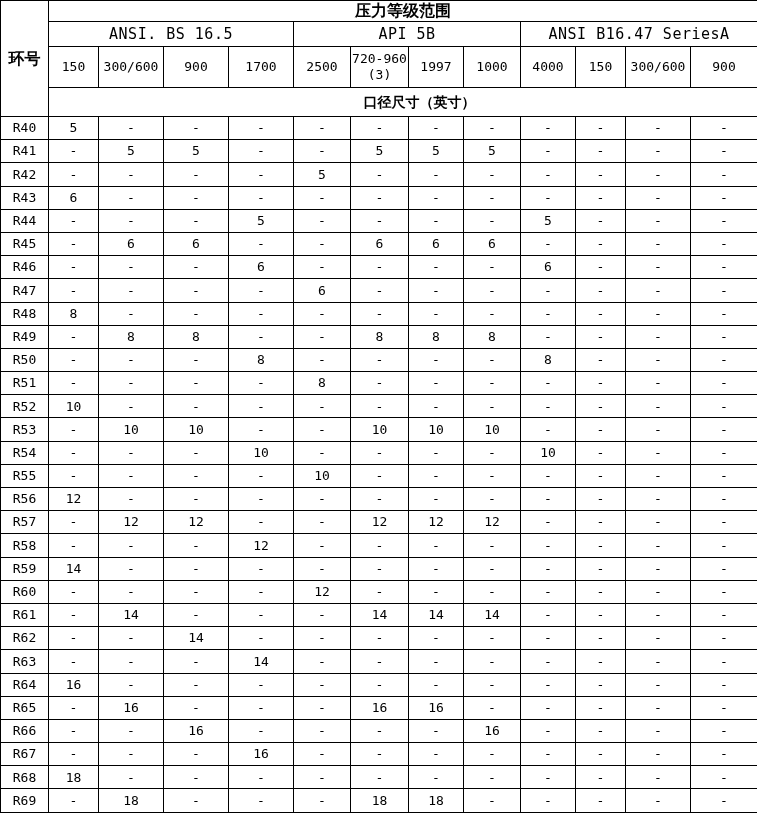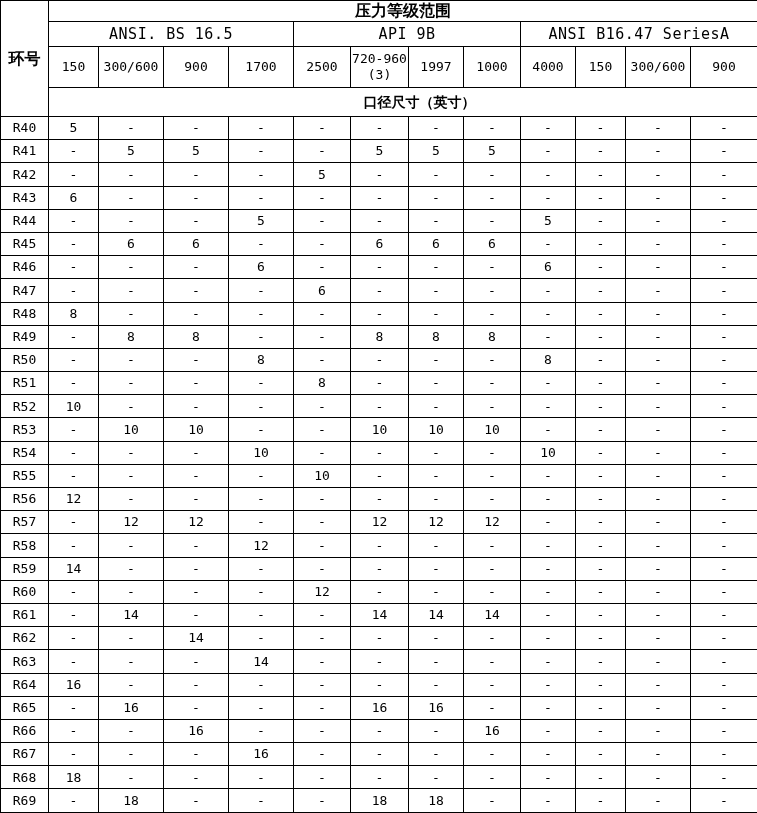--- a/index.html
+++ b/index.html
@@ -84,21 +84,21 @@
         <col style="width:65px">
       <col style="width:67px">
     </colgroup>
     <thead>
       <tr class="row-title">
         <td rowspan="4" class="ring-head">环号</td>
         <td colspan="12">压力等级范围</td>
       </tr>
       <tr class="row-groups">
         <td colspan="4">ANSI. BS 16.5</td>
-        <td colspan="4">API 9B</td>
+        <td colspan="4">API 5B</td>
         <td colspan="4">ANSI B16.47 SeriesA</td>
       </tr>
       <tr class="row-classes">
         <td>150</td>
         <td>300/600</td>
         <td>900</td>
         <td>1700</td>
         <td>2500</td>
         <td>720-960
 (3)</td>

